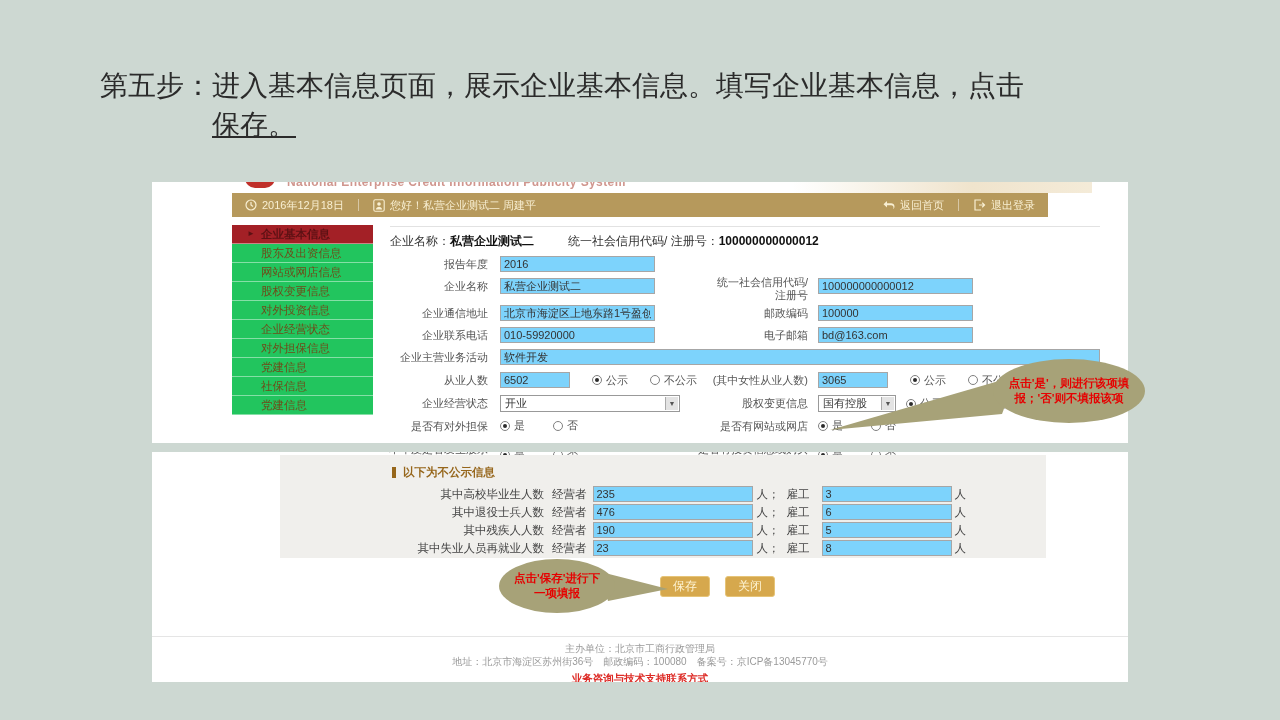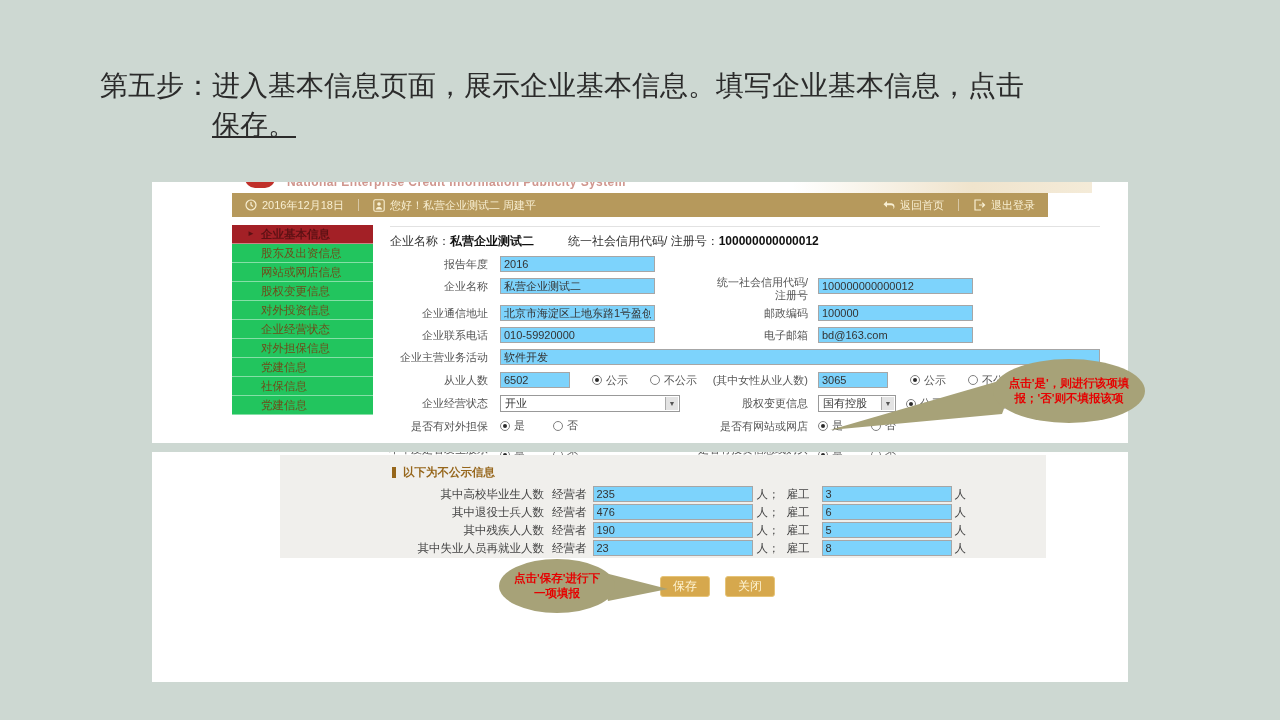--- a/index.html
+++ b/index.html
@@ -360,20 +360,25 @@
         <input class="ipt np-ipt2" value="8" style="">
         <span class="np-ren">人</span>
       </div>
     </div>
 
     <div class="btns">
       <button class="gold-btn">保存</button>
       <button class="gold-btn">关闭</button>
     </div>
 
+    <div class="footer">
+      <div class="ft-line">主办单位：北京市工商行政管理局</div>
+      <div class="ft-line">地址：北京市海淀区苏州街36号　邮政编码：100080　备案号：京ICP备13045770号</div>
+      <div class="ft-link">业务咨询与技术支持联系方式</div>
+    </div>
   </div>
 
   <svg class="tails" width="1280" height="720" viewBox="0 0 1280 720">
     <polygon points="830,430 1016,376 1002,414" fill="#a7a278"></polygon>
     <polygon points="668,589 601,572 608,601" fill="#a7a278"></polygon>
   </svg>
 
   <div class="callout c1">
     <span>点击'是'，则进行该项填报；'否'则不填报该项</span>
   </div>

